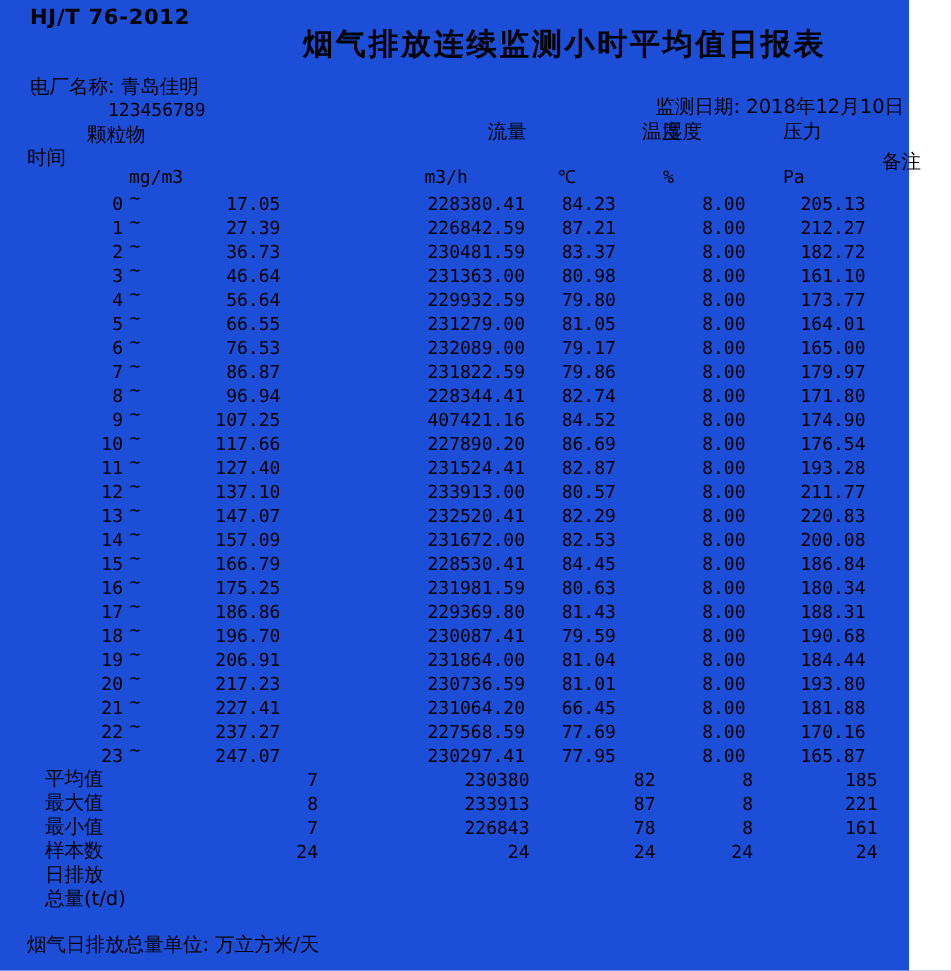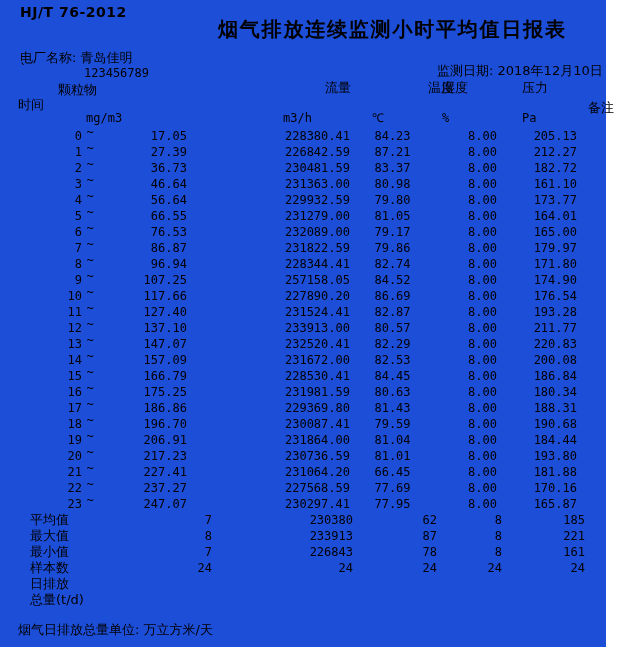--- a/index.html
+++ b/index.html
@@ -31,25 +31,25 @@
   .s-v1{width:112px;} .s-v2{width:141px;} .s-v3{width:84px;}
   .s-v4{width:65px;}  .s-v5{width:83px;}
   .footer{position:absolute;left:18px;top:621px;font-size:13px;}
 </style>
 </head>
 <body>
 
 <div class="page">
 
   <div class="abs std" style="left:20px;top:4px;">HJ/T 76-2012</div>
-  <div class="abs title" style="left:218px;top:16px;">烟气排放连续监测小时平均值日报表</div>
+  <div class="abs title" style="left:202px;top:16px;">烟气排放连续监测小时平均值日报表</div>
 
   <div class="abs" style="left:20px;top:49px;"><span>电厂名称:</span> <span>青岛佳明</span></div>
   <div class="abs" style="left:20px;top:61px;">`</div>
-  <div class="abs mono" style="left:84px;top:66px;text-align:right;">123456789</div>
+  <div class="abs mono" style="left:72px;top:66px;text-align:right;">123456789</div>
 
   <div class="abs" style="left:437px;top:62px;"><span>监测日期:</span> <span>2018年12月10日</span></div>
 
   <div class="abs" style="left:58px;top:81px;">颗粒物</div>
   <div class="abs" style="left:325px;top:79px;">流量</div>
   <div class="abs" style="left:428px;top:79px;font-family:Liberation Serif, serif;">温度</div>
   <div class="abs" style="left:442px;top:79px;">湿度</div>
   <div class="abs" style="left:522px;top:79px;">压力</div>
   <div class="abs" style="left:18px;top:96px;">时间</div>
   <div class="abs" style="left:588px;top:99px;">备注</div>
@@ -151,21 +151,21 @@
         <span class="c-fl">228344.41</span>
         <span class="c-tp">82.74</span>
         <span class="c-hm">8.00</span>
         <span class="c-pr">171.80</span>
       </div>
       <div class="data-row">
         <span class="c-t1">9</span>
         <span class="c-tld">~</span>
         <span class="c-t2">10</span>
         <span class="c-pm">7.25</span>
-        <span class="c-fl">257158.05</span>
+        <span class="c-fl">407421.16</span>
         <span class="c-tp">84.52</span>
         <span class="c-hm">8.00</span>
         <span class="c-pr">174.90</span>
       </div>
       <div class="data-row">
         <span class="c-t1">10</span>
         <span class="c-tld">~</span>
         <span class="c-t2">11</span>
         <span class="c-pm">7.66</span>
         <span class="c-fl">227890.20</span>
@@ -303,21 +303,21 @@
         <span class="c-hm">8.00</span>
         <span class="c-pr">165.87</span>
       </div>
     </div>
 
   <div class="summary">
       <div class="sum-row">
         <span class="s-label">平均值</span>
         <span class="s-v s-v1">7</span>
         <span class="s-v s-v2">230380</span>
-        <span class="s-v s-v3">62</span>
+        <span class="s-v s-v3">82</span>
         <span class="s-v s-v4">8</span>
         <span class="s-v s-v5">185</span>
       </div>
       <div class="sum-row">
         <span class="s-label">最大值</span>
         <span class="s-v s-v1">8</span>
         <span class="s-v s-v2">233913</span>
         <span class="s-v s-v3">87</span>
         <span class="s-v s-v4">8</span>
         <span class="s-v s-v5">221</span>

